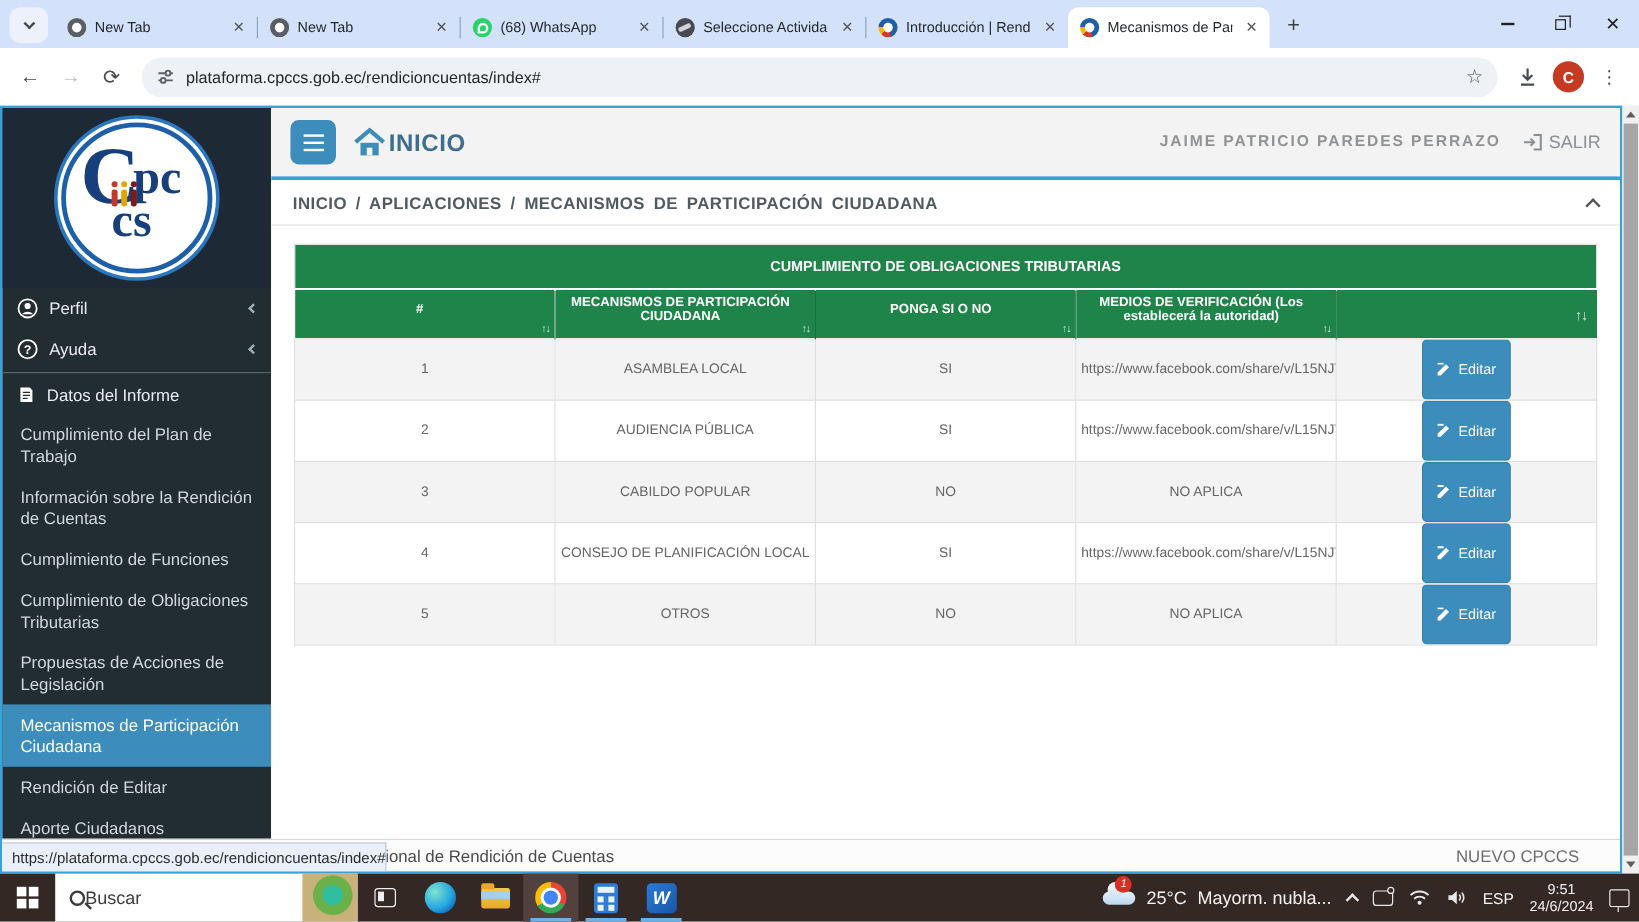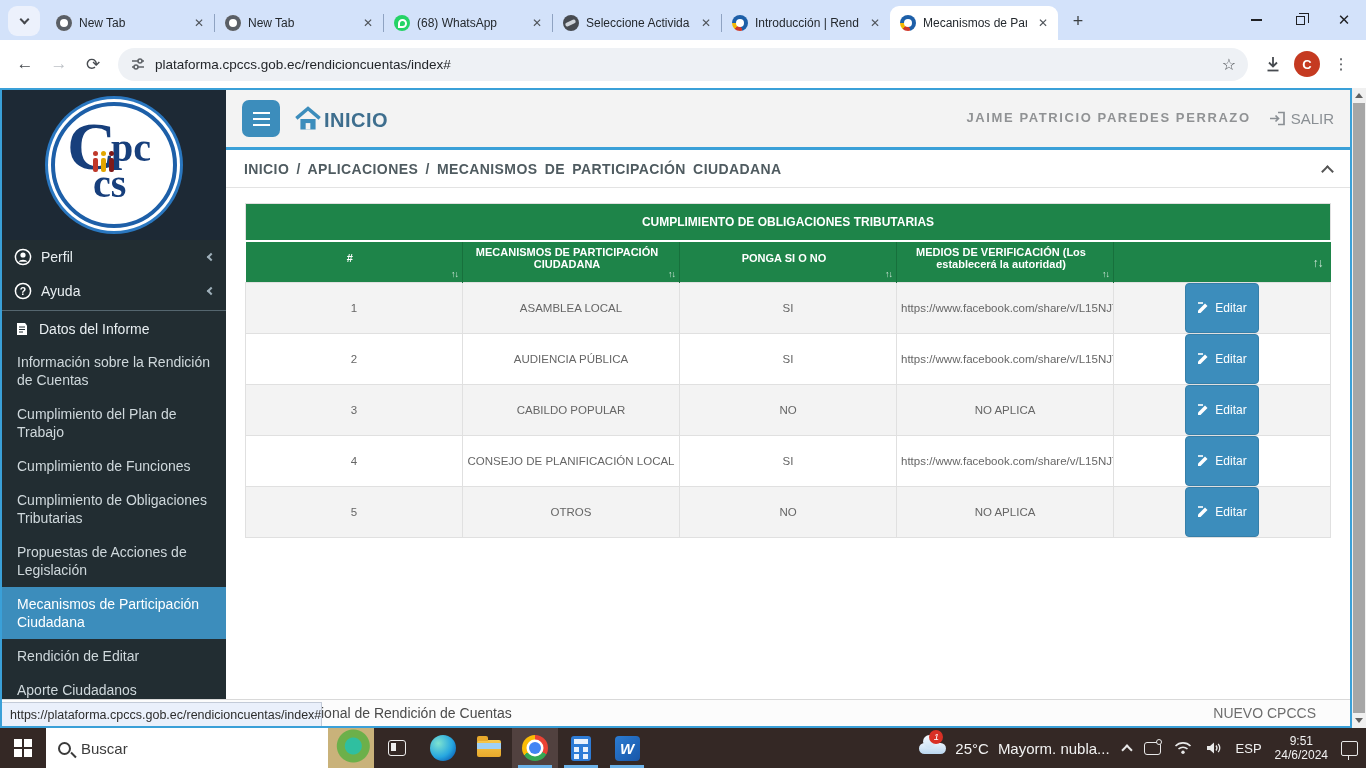--- a/index.html
+++ b/index.html
@@ -96,21 +96,21 @@
   .sb-arrow{position:absolute;left:3px;width:0;height:0;border-left:4px solid transparent;border-right:4px solid transparent}
   .sb-up{top:5px;border-bottom:5px solid #606060}
   .sb-down{bottom:5px;border-top:5px solid #606060}
   .sb-thumb{position:absolute;left:1px;top:15px;bottom:15px;width:12px;background:#a6a6a6}
 
   
   .taskbar{position:absolute;left:0;bottom:0;width:1366px;height:40px;background:#342825;display:flex;align-items:stretch;color:#fff}
   .startbtn{width:46px;display:flex;align-items:center;justify-content:center}
   .winlogo{display:grid;grid-template-columns:8px 8px;grid-template-rows:8px 8px;gap:1.5px}
   .winlogo i{background:#fff}
-  .tb-search{width:328px;background:#fff;display:flex;align-items:center;gap:10px;padding:0 12px;position:relative;overflow:hidden}
+  .tb-search{width:252px;background:#fff;display:flex;align-items:center;padding:0 12px;position:relative;overflow:hidden}
   .tb-search .mag{width:13px;height:13px;border:2px solid #3b3b3b;border-radius:50%;position:relative;flex:0 0 auto}
   .tb-search .mag::after{content:"";position:absolute;left:10px;top:10px;width:7px;height:2px;background:#3b3b3b;transform:rotate(45deg)}
   .tb-search .ph{font-size:15px;color:#3c3c3c}
   .searchimg{position:absolute;right:0;top:0;bottom:0;width:46px;background:radial-gradient(circle at 55% 45%,#2fbfa0 0 8px,#6cb04a 9px 16px,#c9b27a 17px)}
   .tb-btn{width:46px;display:flex;align-items:center;justify-content:center;position:relative}
   .tb-btn.open::after{content:"";position:absolute;left:6px;right:6px;bottom:0;height:3px;background:#6cb2e8}
   .tb-btn.activeapp{background:#51413f}
   .taskview{width:18px;height:16px;border:1.7px solid #eee;border-radius:3px;position:relative}
   .taskview::after{content:"";position:absolute;left:2px;top:2px;width:5px;height:8px;background:#eee}
   .edgeicon{width:26px;height:26px;border-radius:50%;background:radial-gradient(circle at 32% 32%,#7ee3d0,#27a7e0 55%,#0b63b8 85%)}
@@ -253,22 +253,22 @@
     </div>
     <div class="side-sep"></div>
     <div class="side-item">
       <svg width="16" height="16" viewBox="0 0 16 16">
         <path d="M3 2h8l2 2.5V14H3z" fill="#fff"></path>
         <path d="M5 6h6M5 8.5h6M5 11h4" stroke="#222d32" stroke-width="1"></path>
       </svg>
       <span>Datos del Informe</span>
     </div>
 
+    <div class="sub-item">Cumplimiento del Plan de Trabajo</div>
     <div class="sub-item">Información sobre la Rendición de Cuentas</div>
-    <div class="sub-item">Cumplimiento del Plan de Trabajo</div>
     <div class="sub-item">Cumplimiento de Funciones</div>
     <div class="sub-item">Cumplimiento de Obligaciones Tributarias</div>
     <div class="sub-item">Propuestas de Acciones de Legislación</div>
     <div class="sub-item active">Mecanismos de Participación Ciudadana</div>
     <div class="sub-item">Rendición de Editar</div>
     <div class="sub-item">Aporte Ciudadanos</div>
 
   </div>
 
   <div class="main">

